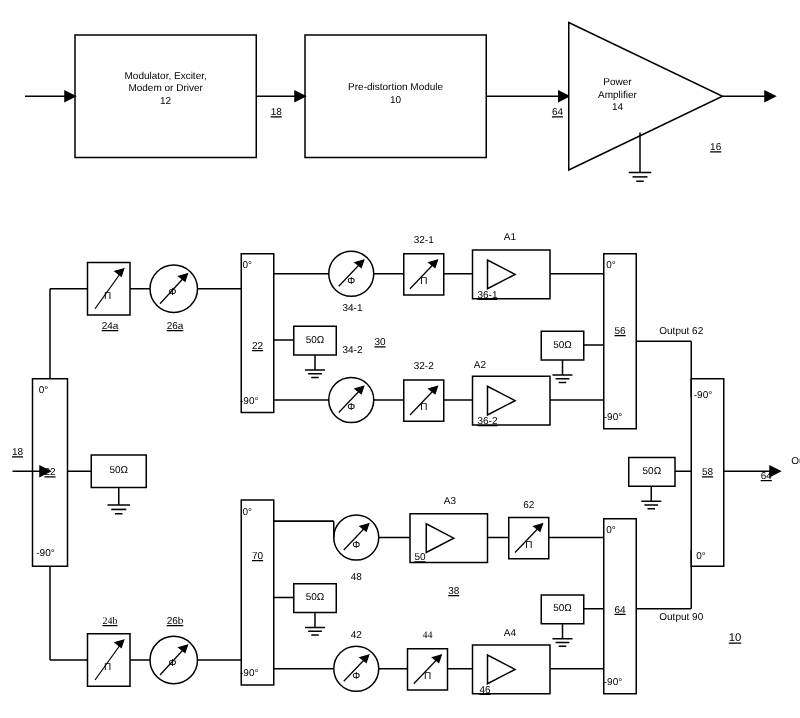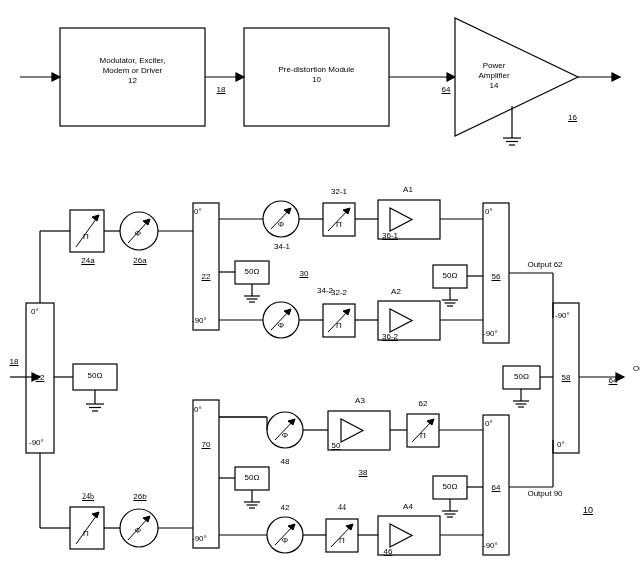--- a/index.html
+++ b/index.html
@@ -278,50 +278,50 @@
   <div class="lbl" style="left:235px; top:267px; width:34px;">50Ω</div>
 
   <div class="lbl left" style="left:194px; top:405px; width:22px;">0°</div>
   <div class="lbl left" style="left:192px; top:534px; width:26px;">-90°</div>
   <div class="lbl u" style="left:197px; top:440px; width:18px;">70</div>
   <div class="lbl" style="left:235px; top:473px; width:34px;">50Ω</div>
 
   <div class="lbl" style="left:274px; top:220px; width:14px;">Φ</div>
   <div class="lbl" style="left:268px; top:242px; width:28px;">34-1</div>
   <div class="lbl" style="left:274px; top:321px; width:14px;">Φ</div>
-  <div class="lbl" style="left:268px; top:286px; width:28px;margin-left:43px;">34-2</div>
+  <div class="lbl" style="left:268px; top:275px; width:28px;">34-2</div>
   <div class="lbl" style="left:278px; top:431px; width:14px;">Φ</div>
   <div class="lbl" style="left:272px; top:457px; width:26px;">48</div>
   <div class="lbl" style="left:278px; top:536px; width:14px;">Φ</div>
   <div class="lbl" style="left:272px; top:503px; width:26px;">42</div>
 
   <div class="lbl u" style="left:294px; top:269px; width:20px;">30</div>
   <div class="lbl u" style="left:353px; top:468px; width:20px;">38</div>
 
   <div class="lbl" style="left:332px; top:220px; width:14px;">Π</div>
   <div class="lbl" style="left:325px; top:288px; width:28px;">32-2</div>
   <div class="lbl" style="left:325px; top:187px; width:28px;">32-1</div>
   <div class="lbl" style="left:332px; top:321px; width:14px;">Π</div>
   <div class="lbl" style="left:416px; top:431px; width:14px;">Π</div>
   <div class="lbl" style="left:411px; top:399px; width:24px;">62</div>
   <div class="lbl" style="left:335px; top:536px; width:14px;">Π</div>
   <div class="lbl" style="left:330px; top:503px; width:24px;font-family:Liberation Serif, serif;">44</div>
 
   <div class="lbl" style="left:396px; top:185px; width:24px;">A1</div>
   <div class="lbl u" style="left:372px; top:231px; width:36px;">36-1</div>
-  <div class="lbl" style="left:384px; top:287px; width:24px;">A2</div>
+  <div class="lbl" style="left:372px; top:287px; width:24px;">A2</div>
   <div class="lbl u" style="left:372px; top:332px; width:36px;">36-2</div>
   <div class="lbl" style="left:348px; top:396px; width:24px;">A3</div>
   <div class="lbl u" style="left:322px; top:441px; width:28px;">50</div>
   <div class="lbl" style="left:396px; top:502px; width:24px;">A4</div>
   <div class="lbl u" style="left:374px; top:547px; width:28px;">46</div>
 
   <div class="lbl left" style="left:485px; top:207px; width:22px;">0°</div>
   <div class="lbl left" style="left:483px; top:329px; width:26px;">-90°</div>
-  <div class="lbl u" style="left:487px; top:272px; width:18px;">56</div>
+  <div class="lbl u" style="left:487px; top:260px; width:18px;">56</div>
   <div class="lbl" style="left:433px; top:271px; width:34px;">50Ω</div>
   <div class="lbl" style="left:518px; top:260px; width:54px;">Output 62</div>
 
   <div class="lbl left" style="left:485px; top:419px; width:22px;">0°</div>
   <div class="lbl left" style="left:483px; top:541px; width:26px;">-90°</div>
   <div class="lbl u" style="left:487px; top:483px; width:18px;">64</div>
   <div class="lbl" style="left:433px; top:482px; width:34px;">50Ω</div>
   <div class="lbl" style="left:518px; top:489px; width:54px;">Output 90</div>
 
   <div class="lbl left" style="left:555px; top:311px; width:26px;">-90°</div>

